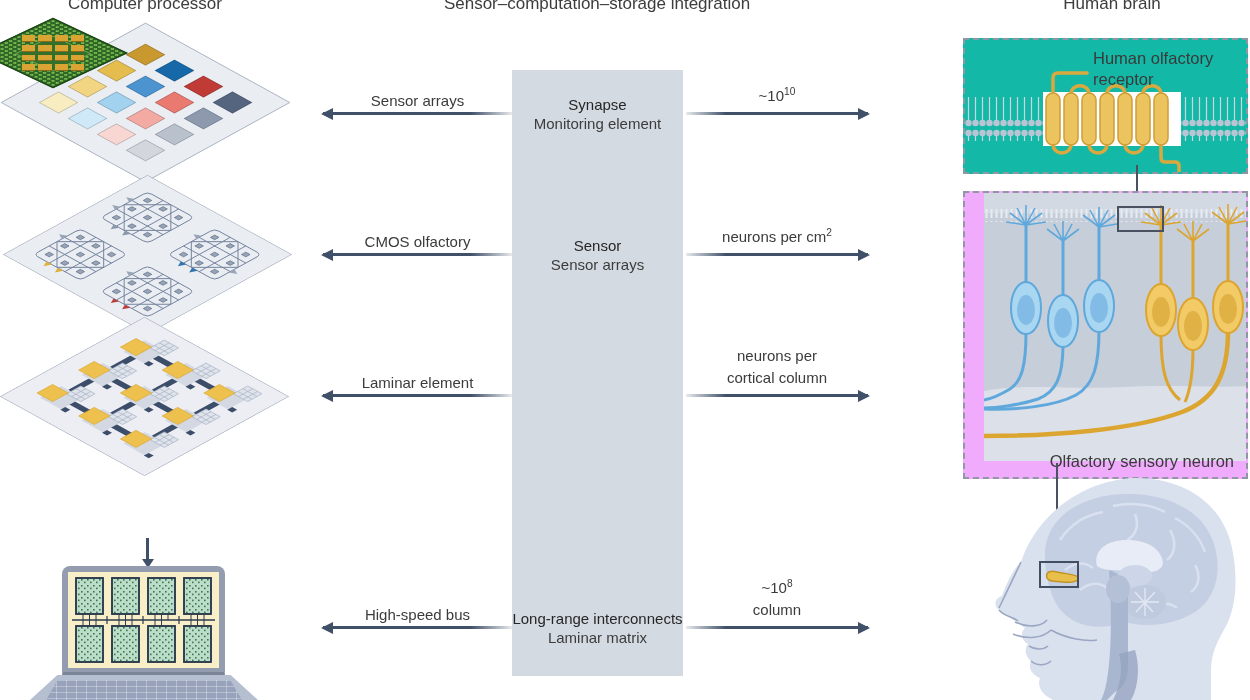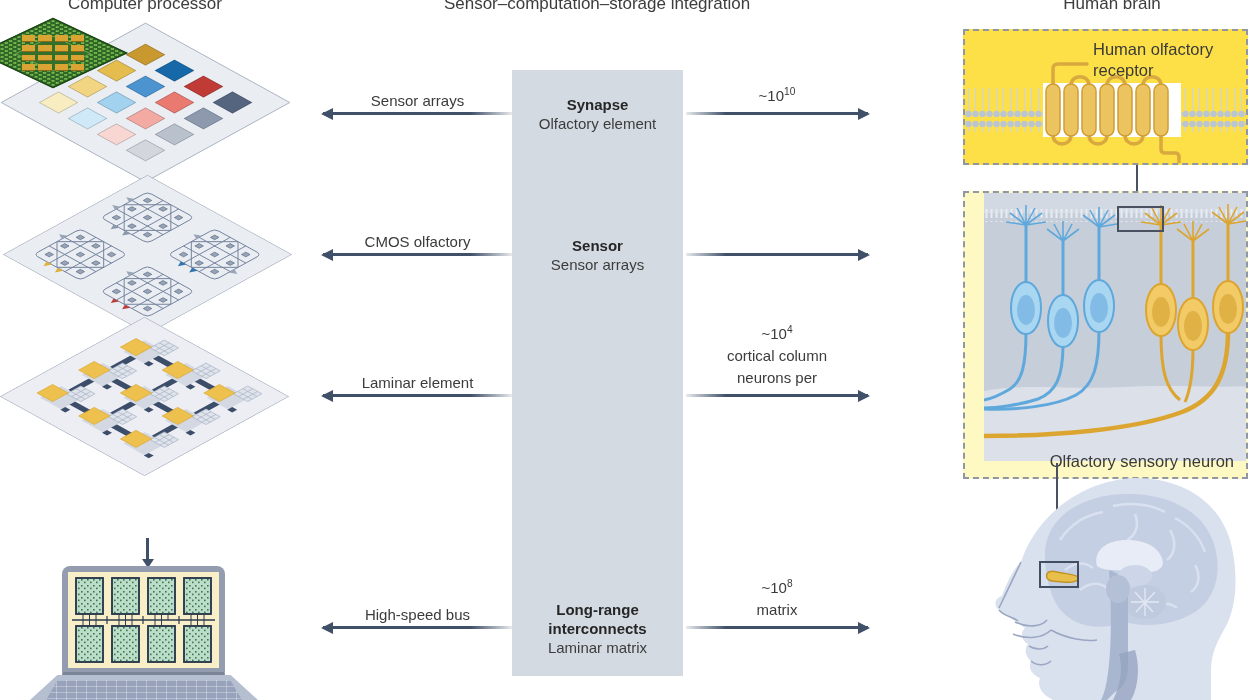--- a/index.html
+++ b/index.html
@@ -18,21 +18,21 @@
   #title-center{left:437px;width:320px;}
   #title-right{left:1012px;width:200px;}
 
   
   .panel{position:absolute;left:512px;top:70px;width:171px;height:606px;background:var(--panel);}
   .row{position:absolute;left:300px;width:580px;height:100px;}
   .row .l-label{position:absolute;left:23px;width:189px;bottom:55px;text-align:center;font-size:15px;color:#3b3b3b;white-space:nowrap;}
   .row .qty{position:absolute;left:386px;width:182px;bottom:57px;text-align:center;font-size:15px;color:#3b3b3b;line-height:22px;}
   .row .qty sup{font-size:0.68em;}
   .row .c-text{position:absolute;left:212px;width:171px;top:50px;transform:translateY(-50%);text-align:center;line-height:19px;}
-  .row .c-text .name{font-weight:bold;font-size:15px;color:#262626;}
+  .row .c-text .name{font-weight:normal;font-size:15px;color:#262626;}
   .row .c-text .sub{font-size:15px;color:#3c3c3c;}
   .arrow{position:absolute;top:48px;height:3px;}
   .arrow-left{left:23px;width:189px;background:linear-gradient(to right,var(--arrow) 78%,rgba(63,80,104,0.12));}
   .arrow-left::before{content:'';position:absolute;left:-2px;top:-4.5px;width:0;height:0;
     border-top:6px solid transparent;border-bottom:6px solid transparent;border-right:12px solid var(--arrow);}
   .arrow-right{left:386px;width:182px;background:linear-gradient(to left,var(--arrow) 78%,rgba(63,80,104,0.12));}
   .arrow-right::after{content:'';position:absolute;right:-2px;top:-4.5px;width:0;height:0;
     border-top:6px solid transparent;border-bottom:6px solid transparent;border-left:12px solid var(--arrow);}
 
   
@@ -62,23 +62,23 @@
   #laptop-hinge{position:absolute;left:62px;top:672px;width:163px;height:4px;background:#7b8598;border-radius:2px;}
   #laptop-base{position:absolute;left:30px;top:675px;width:228px;height:25px;background:#b6bfd0;
     clip-path:polygon(12% 0,88% 0,100% 100%,0 100%);}
   #laptop-kbd{position:absolute;left:46px;top:680px;width:196px;height:20px;background:#98a3bb;
     clip-path:polygon(6% 0,94% 0,100% 100%,0 100%);
     background-image:repeating-linear-gradient(to right,rgba(255,255,255,.3) 0 1px,transparent 1px 10px),
                      repeating-linear-gradient(to bottom,rgba(255,255,255,.3) 0 1px,transparent 1px 6px);}
 
   
   .dashed-box{position:absolute;border:2px dashed var(--dash);box-sizing:border-box;}
-  #receptor-box{left:963px;top:29px;width:285px;height:136px;background:#fde047;}
+  #receptor-box{left:963px;top:38px;width:285px;height:136px;background:#14b8a6;}
   #receptor-label{position:absolute;left:128px;top:8px;width:150px;font-size:16.5px;color:#3a3a3a;line-height:21px;}
-  #neuron-box{left:963px;top:191px;width:285px;height:288px;background:#fef9c3;overflow:hidden;padding-left:19px;}
+  #neuron-box{left:963px;top:191px;width:285px;height:288px;background:#f0abfc;overflow:hidden;padding-left:19px;}
   #neuron-label{position:absolute;right:12px;bottom:6px;font-size:16.5px;color:#3a3a3a;white-space:nowrap;}
   .connector{position:absolute;width:2px;background:#4a5261;}
   #connector-1{left:1136px;top:165px;height:40px;}
   #connector-2{left:1056px;top:463px;height:99px;}
   .hl-rect{position:absolute;border:2px solid #4a5261;box-sizing:border-box;}
   #cilia-rect{left:152px;top:13px;width:47px;height:26px;}
   #bulb-rect{left:1040px;top:562px;width:38px;height:25px;}
   #head-svg{position:absolute;left:985px;top:470px;}
   svg{display:block;}
 </style>
@@ -91,58 +91,58 @@
   <div class="col-title" id="title-center">Sensor–computation–storage integration</div>
   <div class="col-title" id="title-right">Human brain</div>
 
   <div class="panel"></div>
   <div id="rows">
       <div class="row" style="top: 64px;">
       <div class="l-label">Sensor arrays</div>
       <div class="arrow arrow-left"></div>
       <div class="c-text">
         <div class="name">Synapse</div>
-        <div class="sub">Olfactory element</div>
+        <div class="sub">Monitoring element</div>
       </div>
       <div class="qty">
           <div>~10<sup>10</sup></div>
         </div>
       <div class="arrow arrow-right"></div>
     </div>
       <div class="row" style="top: 205px;">
       <div class="l-label">CMOS olfactory</div>
       <div class="arrow arrow-left"></div>
       <div class="c-text">
         <div class="name">Sensor</div>
         <div class="sub">Sensor arrays</div>
       </div>
       <div class="qty">
+          <div>neurons per cm<sup>2</sup></div>
         </div>
       <div class="arrow arrow-right"></div>
     </div>
       <div class="row" style="top: 346px;">
       <div class="l-label">Laminar element</div>
       <div class="arrow arrow-left"></div>
       <div class="qty">
-          <div>~10<sup>4</sup></div>
+          <div>neurons per</div>
           <div>cortical column</div>
-          <div>neurons per</div>
         </div>
       <div class="arrow arrow-right"></div>
     </div>
       <div class="row" style="top: 578px;">
       <div class="l-label">High-speed bus</div>
       <div class="arrow arrow-left"></div>
       <div class="c-text">
         <div class="name">Long-range interconnects</div>
         <div class="sub">Laminar matrix</div>
       </div>
       <div class="qty">
           <div>~10<sup>8</sup></div>
-          <div>matrix</div>
+          <div>column</div>
         </div>
       <div class="arrow arrow-right"></div>
     </div>
     </div>
 
   <div class="iso" id="layer1">
       <div class="die-cell" style="background: rgb(201, 153, 47);"></div>
       <div class="die-cell" style="background: rgb(22, 104, 168);"></div>
       <div class="die-cell" style="background: rgb(192, 58, 54);"></div>
       <div class="die-cell" style="background: rgb(85, 100, 127);"></div>

